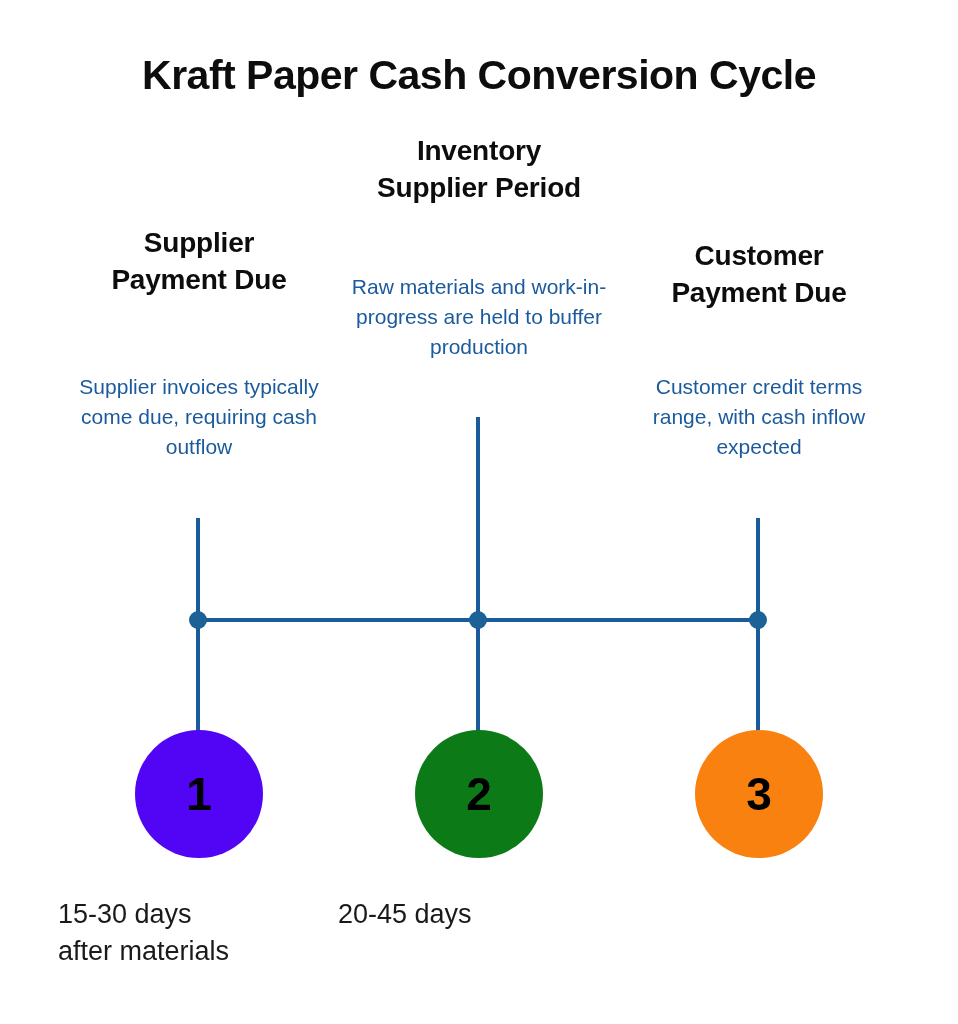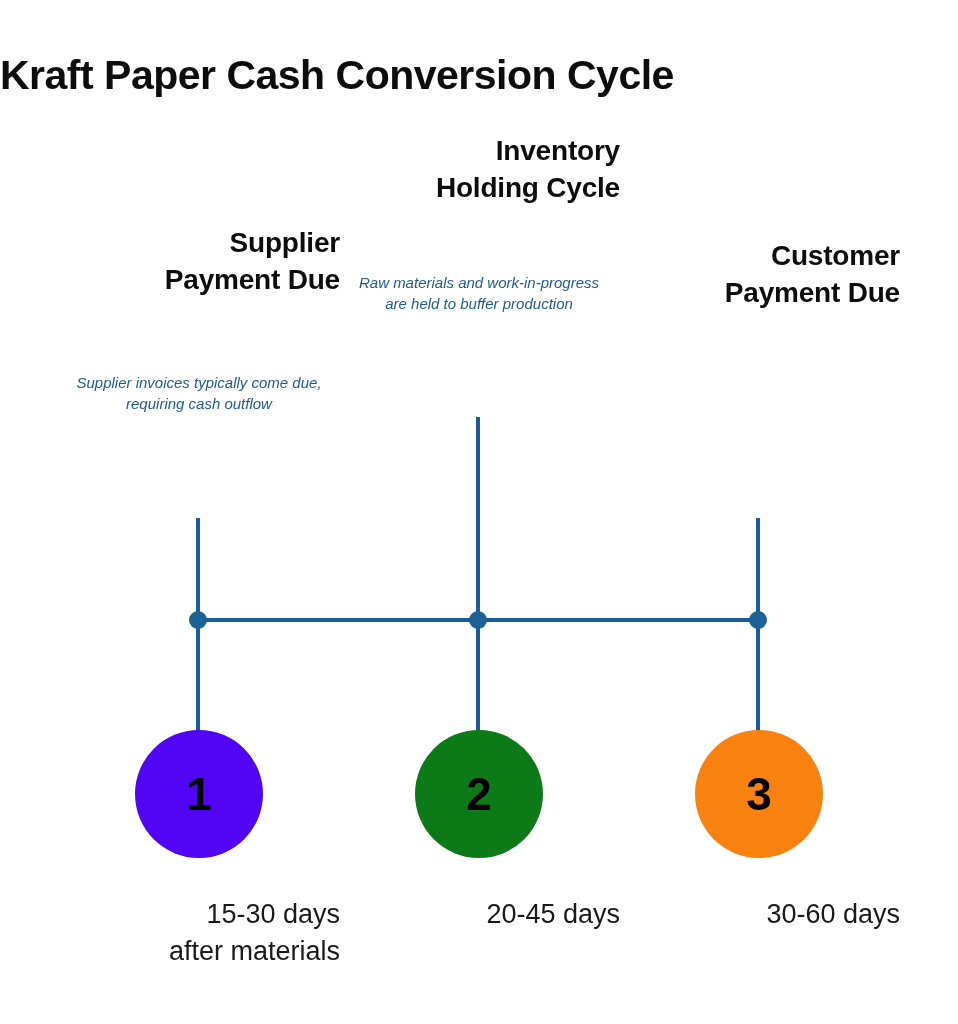--- a/index.html
+++ b/index.html
@@ -18,51 +18,50 @@
     background: #ffffff;
     overflow: hidden;
   }
 
   
   #chart-title {
     position: absolute;
     left: 0;
     top: 52px;
     width: 958px;
-    text-align: left;
+    text-align: center;
     font-size: 41px;
     font-weight: bold;
     color: #0d0d0d;
     letter-spacing: -0.5px;
     line-height: 1.15;
   }
 
   
   .col-heading {
     position: absolute;
-    text-align: right;
+    text-align: center;
     font-size: 28px;
     font-weight: bold;
     color: #0d0d0d;
     line-height: 1.32;
     letter-spacing: -0.2px;
   }
   #heading-1 { left: 58px;  top: 225px; width: 282px; }
   #heading-2 { left: 338px; top: 133px; width: 282px; }
   #heading-3 { left: 618px; top: 232px; width: 282px; margin-top: 6px; }
 
   
   .col-desc {
     position: absolute;
     text-align: center;
-    font-size: 15px;
+    font-size: 21px;
     font-weight: normal;
     color: #1b5a9c;
     line-height: 1.42;
-    font-style: italic;
   }
   #desc-1 { left: 68px;  top: 372px; width: 262px; }
   #desc-2 { left: 348px; top: 272px; width: 262px; }
   #desc-3 { left: 628px; top: 372px; width: 262px; }
 
   
   #timeline-svg {
     position: absolute;
     left: 0;
     top: 0;
@@ -84,21 +83,21 @@
     color: #000000;
     line-height: 1;
   }
   #circle-1 { left: 135px; top: 730px; }
   #circle-2 { left: 415px; top: 730px; }
   #circle-3 { left: 695px; top: 730px; }
 
   
   .col-duration {
     position: absolute;
-    text-align: right;
+    text-align: left;
     font-size: 27px;
     font-weight: normal;
     color: #1a1a1a;
     line-height: 1.38;
   }
   #duration-1 { left: 58px;  top: 896px; width: 282px; }
   #duration-2 { left: 338px; top: 896px; width: 282px; }
   #duration-3 { left: 618px; top: 896px; width: 282px; }
 </style>
 </head>
@@ -108,30 +107,31 @@
 
   <div id="chart-title">Kraft Paper Cash Conversion Cycle</div>
 
   <div class="col-heading" id="heading-1">
     <div>Supplier</div>
     <div>Payment Due</div>
   </div>
 
   <div class="col-heading" id="heading-2">
     <div>Inventory</div>
-    <div>Holding Cycle</div>
+    <div>Supplier Period</div>
   </div>
 
   <div class="col-heading" id="heading-3">
     <div>Customer</div>
     <div>Payment Due</div>
   </div>
 
   <div class="col-desc" id="desc-1">Supplier invoices typically come due, requiring cash outflow</div>
   <div class="col-desc" id="desc-2">Raw materials and work-in-progress are held to buffer production</div>
+  <div class="col-desc" id="desc-3">Customer credit terms range, with cash inflow expected</div>
 
   <svg id="timeline-svg" viewBox="0 0 958 1024">
 
     <line x1="198" y1="518" x2="198" y2="735" stroke="#1a5b9c" stroke-width="4"></line>
 
     <line x1="478" y1="417" x2="478" y2="735" stroke="#1a5b9c" stroke-width="4"></line>
 
     <line x1="758" y1="518" x2="758" y2="735" stroke="#1a5b9c" stroke-width="4"></line>
 
     <line x1="198" y1="620" x2="758" y2="620" stroke="#1a5b9c" stroke-width="4"></line>
@@ -149,15 +149,14 @@
   </div>
   <div class="step-circle" id="circle-3" style="background: rgb(249, 129, 15);">
     <span>3</span>
   </div>
 
   <div class="col-duration" id="duration-1">
     <div>15-30 days</div>
     <div>after materials</div>
   </div>
   <div class="col-duration" id="duration-2">20-45 days</div>
-  <div class="col-duration" id="duration-3">30-60 days</div>
 
 </div>
 
 </body></html>

